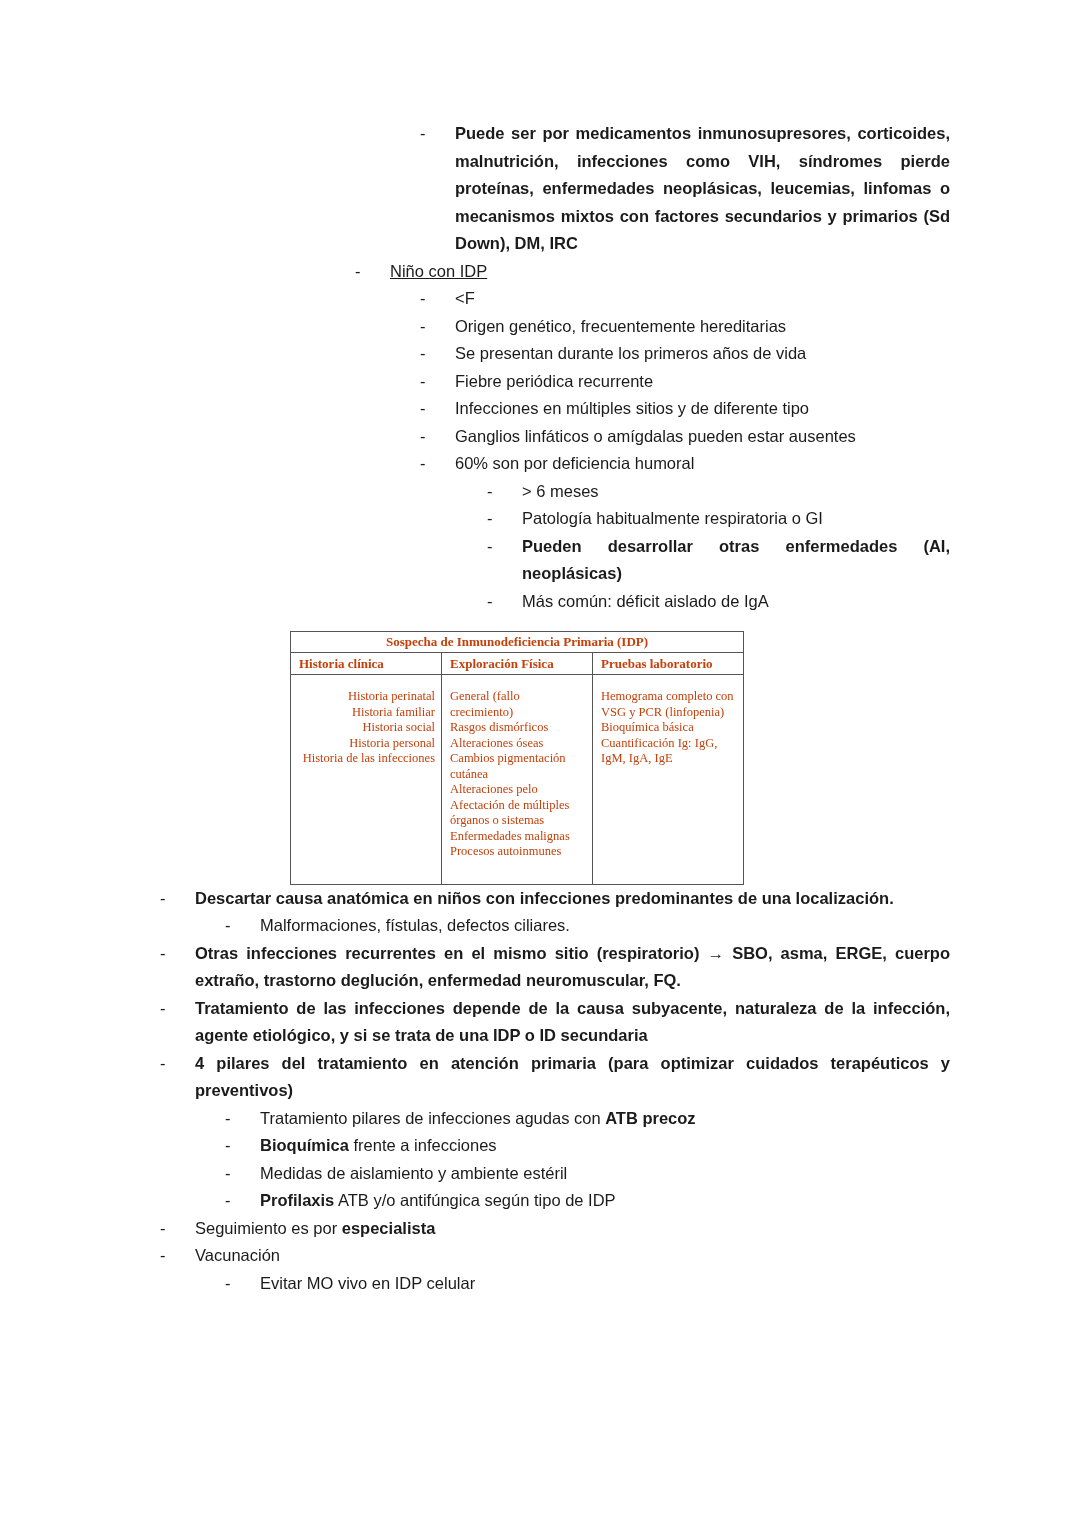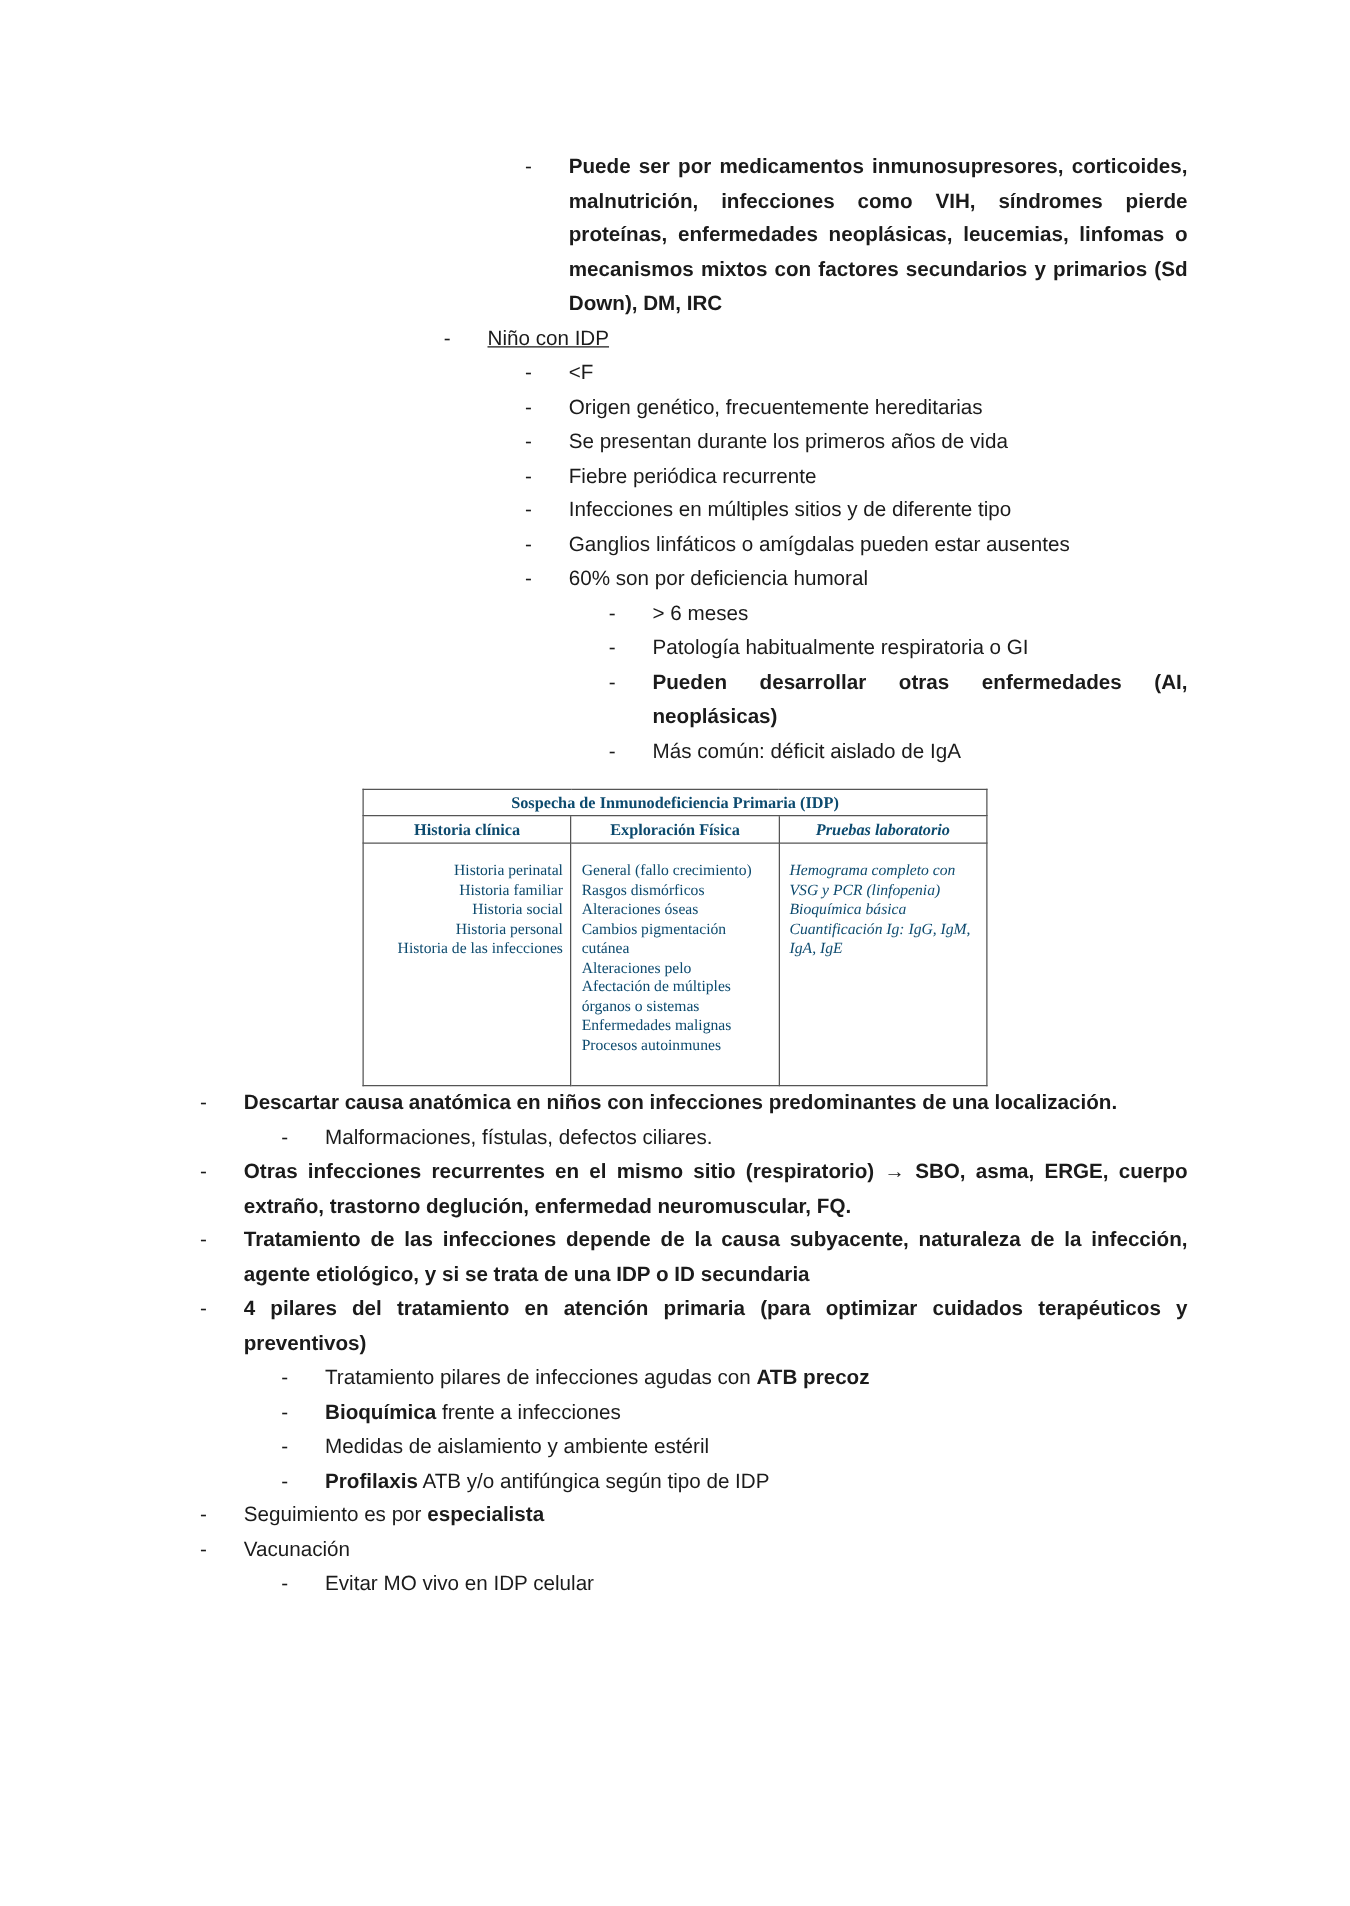--- a/index.html
+++ b/index.html
@@ -31,47 +31,47 @@
 
   .u { text-decoration: underline; margin-top: 48px; }
   .b { font-weight: bold; }
 
   .heading { margin-top: 20px; }
 
   
   .idp-table {
     border-collapse: collapse;
     table-layout: fixed;
-    width: 500px;
+    width: 454px;
     margin: 16px 0 0 160px;
     font-family: "Liberation Serif", "DejaVu Serif", serif;
     font-size: 12.5px;
     line-height: 15.5px;
-    color: #0c4a6e;
+    color: #c2410c;
   }
   .idp-table th, .idp-table td { border: 1px solid #555555; }
   .t-title {
     text-align: center;
     font-weight: bold;
     padding: 2px 4px;
     font-size: 13px;
   }
   .t-head th {
-    text-align: center;
+    text-align: left;
     font-weight: bold;
     padding: 3px 8px;
     font-size: 13px;
   }
   .t-body td {
     vertical-align: top;
     padding: 14px 6px 24px 8px;
   }
   .c1 { width: 155px; text-align: right; }
   .c2 { width: 165px; }
-  .c3 { width: 180px; font-style: italic; }
+  .c3 { width: 180px; }
 </style>
 </head>
 <body>
 
 <div class="page">
   <div class="content">
 
     <div class="li l5 just">
       <span class="dash">-</span>
       <div class="txt">Puede ser por medicamentos inmunosupresores, corticoides, malnutrición, infecciones como VIH, síndromes pierde proteínas, enfermedades neoplásicas, leucemias, linfomas o mecanismos mixtos con factores secundarios y primarios (Sd Down), DM, IRC</div>

